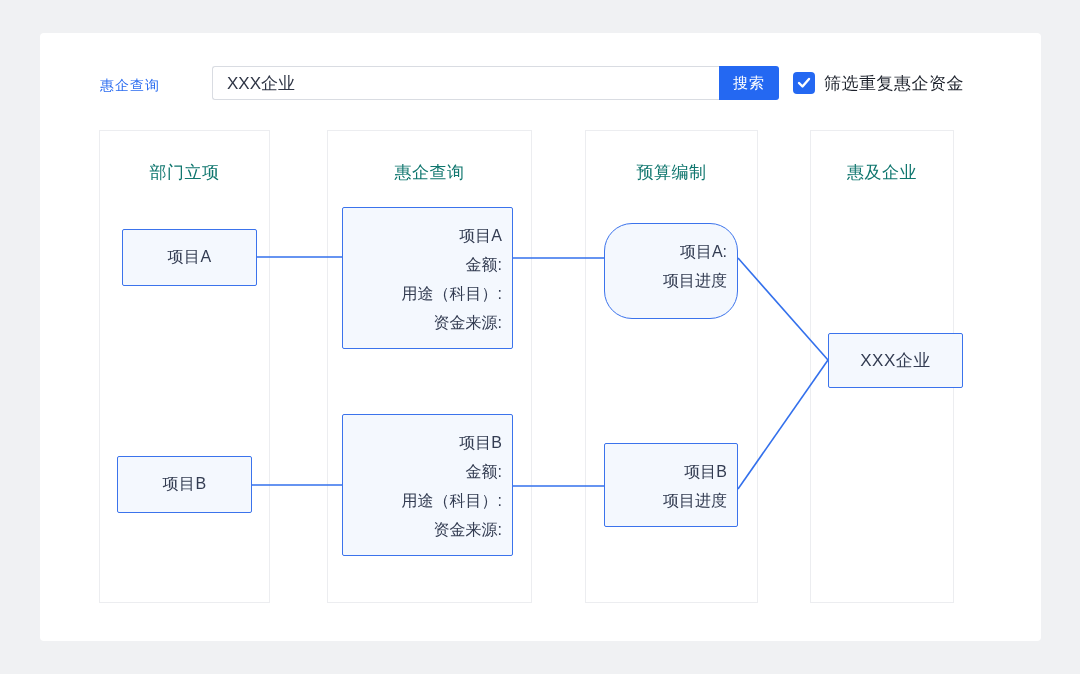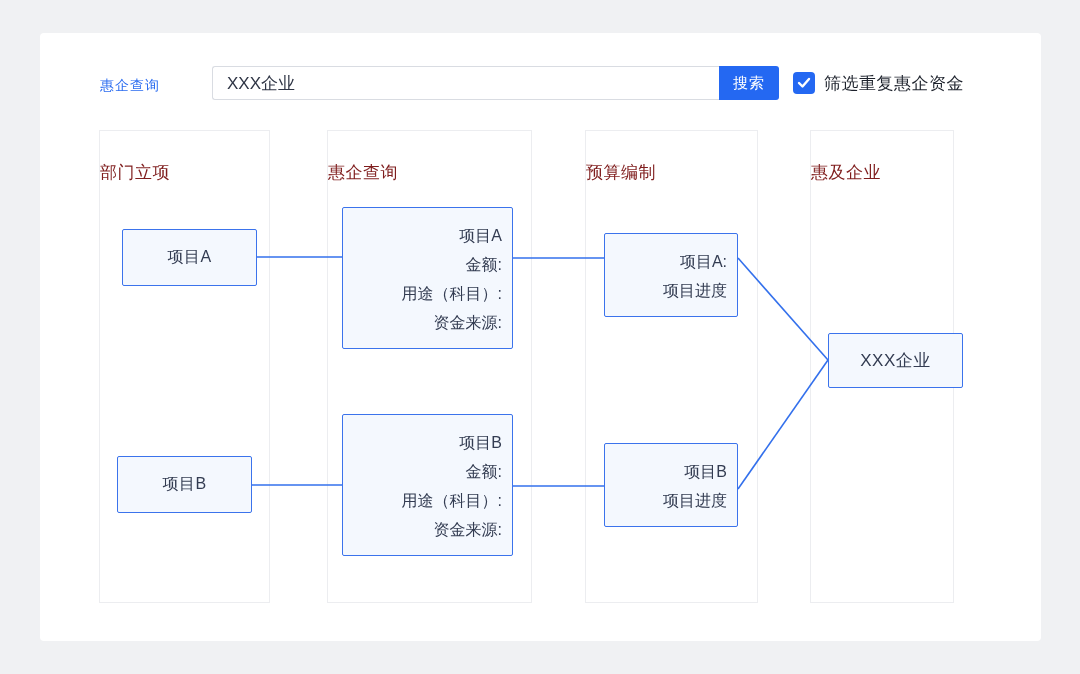--- a/index.html
+++ b/index.html
@@ -47,43 +47,43 @@
   .filter-label{
     position:absolute;left:784px;top:39px;height:22px;line-height:23px;
     font-size:17px;color:#1D222C;letter-spacing:0.5px;
   }
   
   .lane{
     position:absolute;top:97px;height:473px;background:#FFFFFF;
     border:1px solid var(--col-border);
   }
   .lane-title{
-    position:absolute;top:30px;left:0;width:100%;
-    font-size:17px;color:#7f1d1d;letter-spacing:0.5px;
+    position:absolute;top:30px;left:0;width:100%;text-align:center;
+    font-size:17px;color:#0f766e;letter-spacing:0.5px;
   }
   #lane-1{left:59px;width:171px;}
   #lane-2{left:287px;width:205px;}
   #lane-3{left:545px;width:173px;}
   #lane-4{left:770px;width:144px;}
   
   .connectors{position:absolute;left:0;top:0;width:1001px;height:608px;pointer-events:none;}
   .connectors line{stroke:var(--connector);stroke-width:1.6;}
   
   .node{
     position:absolute;background:var(--node-fill);
     border:1.5px solid var(--node-border);border-radius:2px;
     font-size:16px;color:#333C52;text-align:right;
   }
   .node.centered{display:flex;align-items:center;justify-content:center;letter-spacing:0.5px;}
   .node.multiline{padding:13px 10px 0 17px;line-height:29px;}
   #node-project-a{left:82px;top:196px;width:135px;height:57px;}
   #node-project-b{left:77px;top:423px;width:135px;height:57px;}
   #node-budget-a{left:302px;top:174px;width:171px;height:142px;}
   #node-budget-b{left:302px;top:381px;width:171px;height:142px;}
-  #node-exec-a{left:564px;top:200px;width:134px;height:84px;}
+  #node-exec-a{left:564px;top:190px;width:134px;height:96px;border-radius:28px;}
   #node-exec-b{left:564px;top:410px;width:134px;height:84px;}
   #node-enterprise{left:788px;top:300px;width:135px;height:55px;font-size:17px;}
 </style>
 </head>
 <body>
 
 <div class="card">
 
   <span class="query-label">惠企查询</span>
   <input class="search-input" type="text" value="XXX企业" style="">

